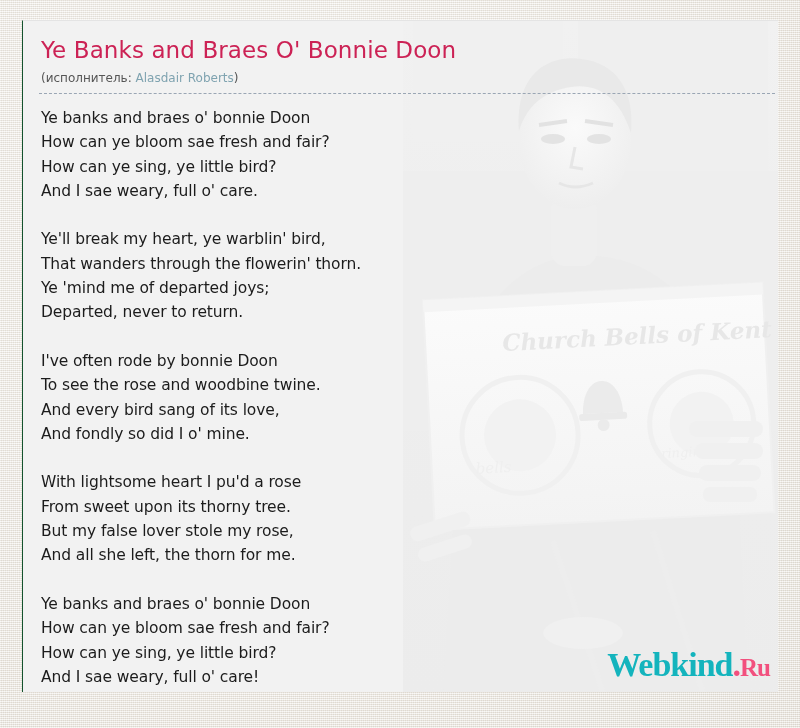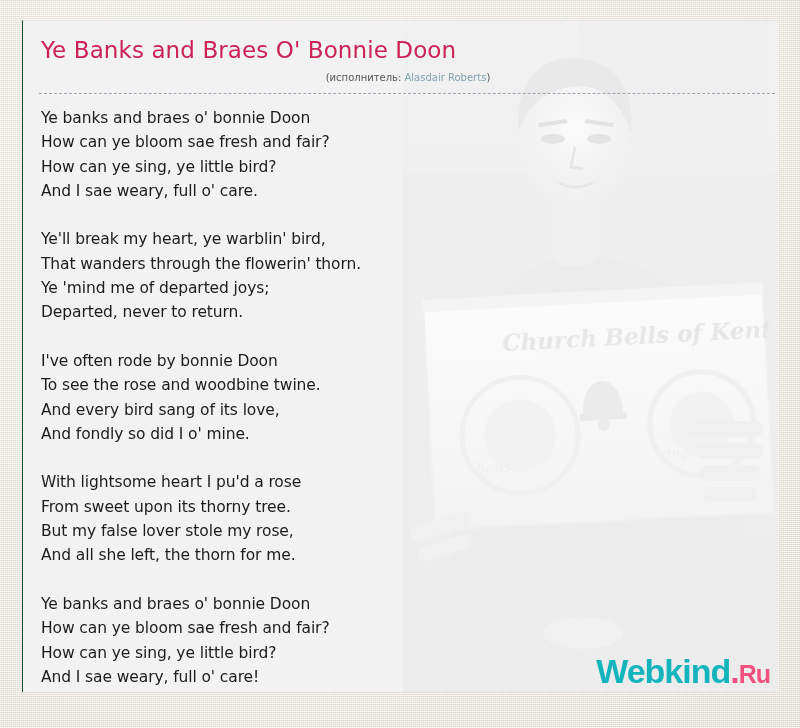--- a/index.html
+++ b/index.html
@@ -72,27 +72,26 @@
     font-size: 23px;
     font-weight: normal;
     line-height: 30px;
     color: #cc2255;
     letter-spacing: 0.1px;
     white-space: nowrap;
   }
 
   #artist-line {
     padding: 3px 0 5px 2px;
-    font-size: 10px;
+    font-size: 12px;
     line-height: 20px;
     color: #555555;
     border-bottom: 1px dashed #9aa6b4;
     width: 736px;
     box-sizing: border-box;
-    text-align: center;
   }
 
   #artist-link {
     color: #7fa3b0;
     text-decoration: none;
   }
 
   #lyrics-block {
     margin: 0;
     padding: 12px 0 0 2px;
@@ -108,25 +107,25 @@
   #site-logo {
     position: absolute;
     right: 8px;
     bottom: 0px;
     z-index: 5;
     text-align: right;
     line-height: 1;
     user-select: none;
   }
   #logo-wordmark {
-    font-family: Liberation Sans, sans-serif;
+    font-family: Liberation Serif, serif;
     font-size: 34px;
     font-weight: bold;
     letter-spacing: -1px;
-    line-height: 36px;
+    line-height: 49px;
     white-space: nowrap;
   }
   #logo-main { color: #14b4bd; }
   #logo-dot  { color: #f2507e; }
   #logo-tld  { color: #f2507e; font-size: 25px; }
   #logo-tagline {
     font-family: "DejaVu Sans", sans-serif;
     font-size: 12.5px;
     font-weight: bold;
     color: #f5739b;

